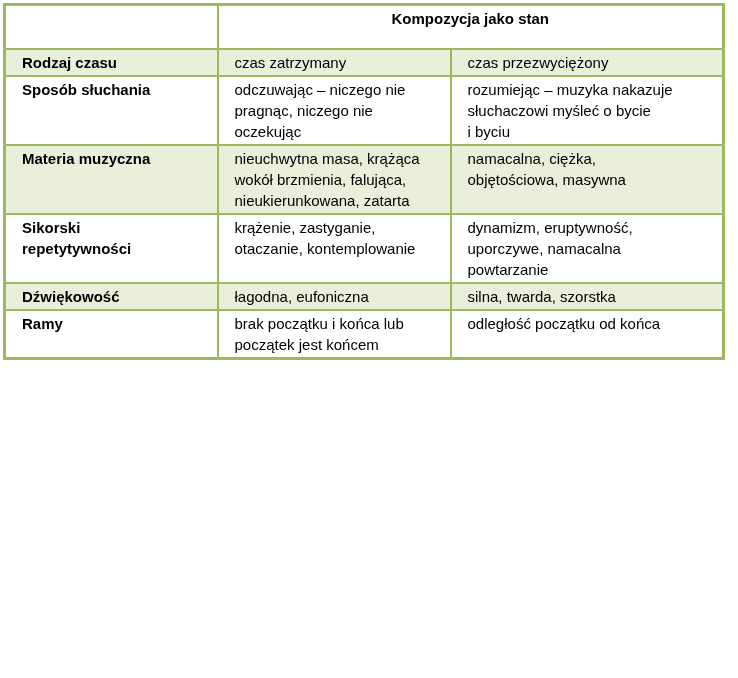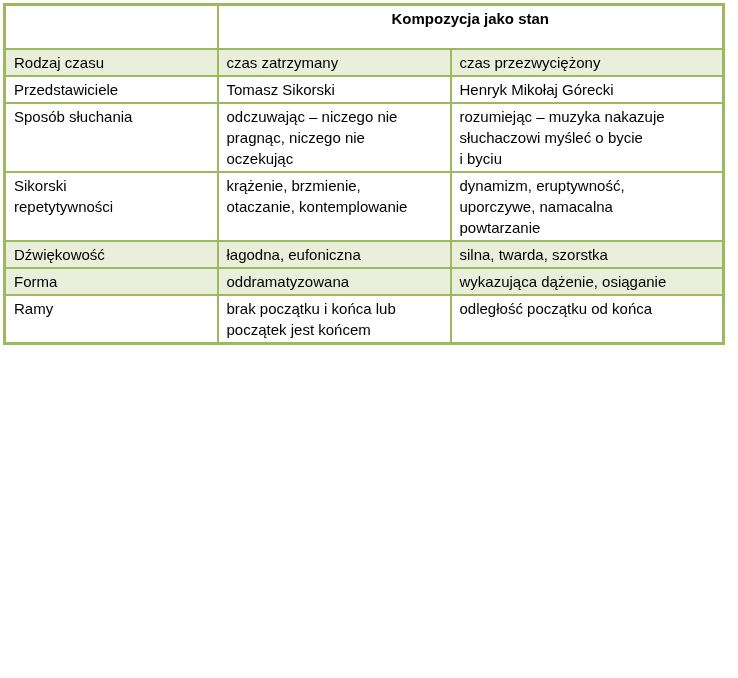--- a/index.html
+++ b/index.html
@@ -18,39 +18,39 @@
   table.cmp{
     position:absolute;
     left:3px;top:3px;
     border-collapse:collapse;
     table-layout:fixed;
     width:719px;
     border:3px solid var(--border);
   }
   table.cmp td{
     border:2px solid var(--border);
-    padding:2px 8px;
+    padding:2px 16px;
     font-size:15px;
     line-height:21px;
     vertical-align:top;
     white-space:pre-line;
     background:#ffffff;
     overflow:hidden;
   }
   td.header-corner{
     height:38px;
   }
   td.header-title{
     font-weight:bold;
     text-align:center;
     vertical-align:middle;
     padding:9px 8px;
   }
   td.row-label{
-    font-weight:normal;
+    font-weight:bold;
   }
   tr.shaded td{
     background:var(--shade);
   }
   em.lat{font-style:italic;}
 </style>
 </head>
 <body>
 
 <table class="cmp">
@@ -65,51 +65,49 @@
       <td class="header-title" colspan="2">Kompozycja jako stan</td>
     </tr>
   </thead>
   <tbody id="table-body">
       <tr class="shaded">
         <td class="row-label">Rodzaj czasu</td>
         <td>czas zatrzymany</td>
         <td>czas przezwyciężony</td>
       </tr>
       <tr>
-        <td class="row-label">Przedstawiciele</td>
-        <td>Tomasz Sikorski</td>
-        <td>Henryk Mikołaj Górecki</td>
-      </tr>
-      <tr>
         <td class="row-label">Sposób słuchania</td>
         <td>odczuwając – niczego nie
 pragnąc, niczego nie
 oczekując</td>
         <td>rozumiejąc – muzyka nakazuje
 słuchaczowi myśleć o bycie
 i byciu</td>
       </tr>
+      <tr class="shaded">
+        <td class="row-label">Materia muzyczna</td>
+        <td>nieuchwytna masa, krążąca
+wokół brzmienia, falująca,
+nieukierunkowana, zatarta</td>
+        <td>namacalna, ciężka,
+objętościowa, masywna</td>
+      </tr>
       <tr>
         <td class="row-label">Sikorski
 repetytywności</td>
-        <td>krążenie, brzmienie,
+        <td>krążenie, zastyganie,
 otaczanie, kontemplowanie</td>
         <td>dynamizm, eruptywność,
 uporczywe, namacalna
 powtarzanie</td>
       </tr>
       <tr class="shaded">
         <td class="row-label">Dźwiękowość</td>
         <td>łagodna, eufoniczna</td>
         <td>silna, twarda, szorstka</td>
-      </tr>
-      <tr class="shaded">
-        <td class="row-label">Forma</td>
-        <td>oddramatyzowana</td>
-        <td>wykazująca dążenie, osiąganie</td>
       </tr>
       <tr>
         <td class="row-label">Ramy</td>
         <td>brak początku i końca lub
 początek jest końcem</td>
         <td>odległość początku od końca</td>
       </tr>
     </tbody>
 </table>
 

